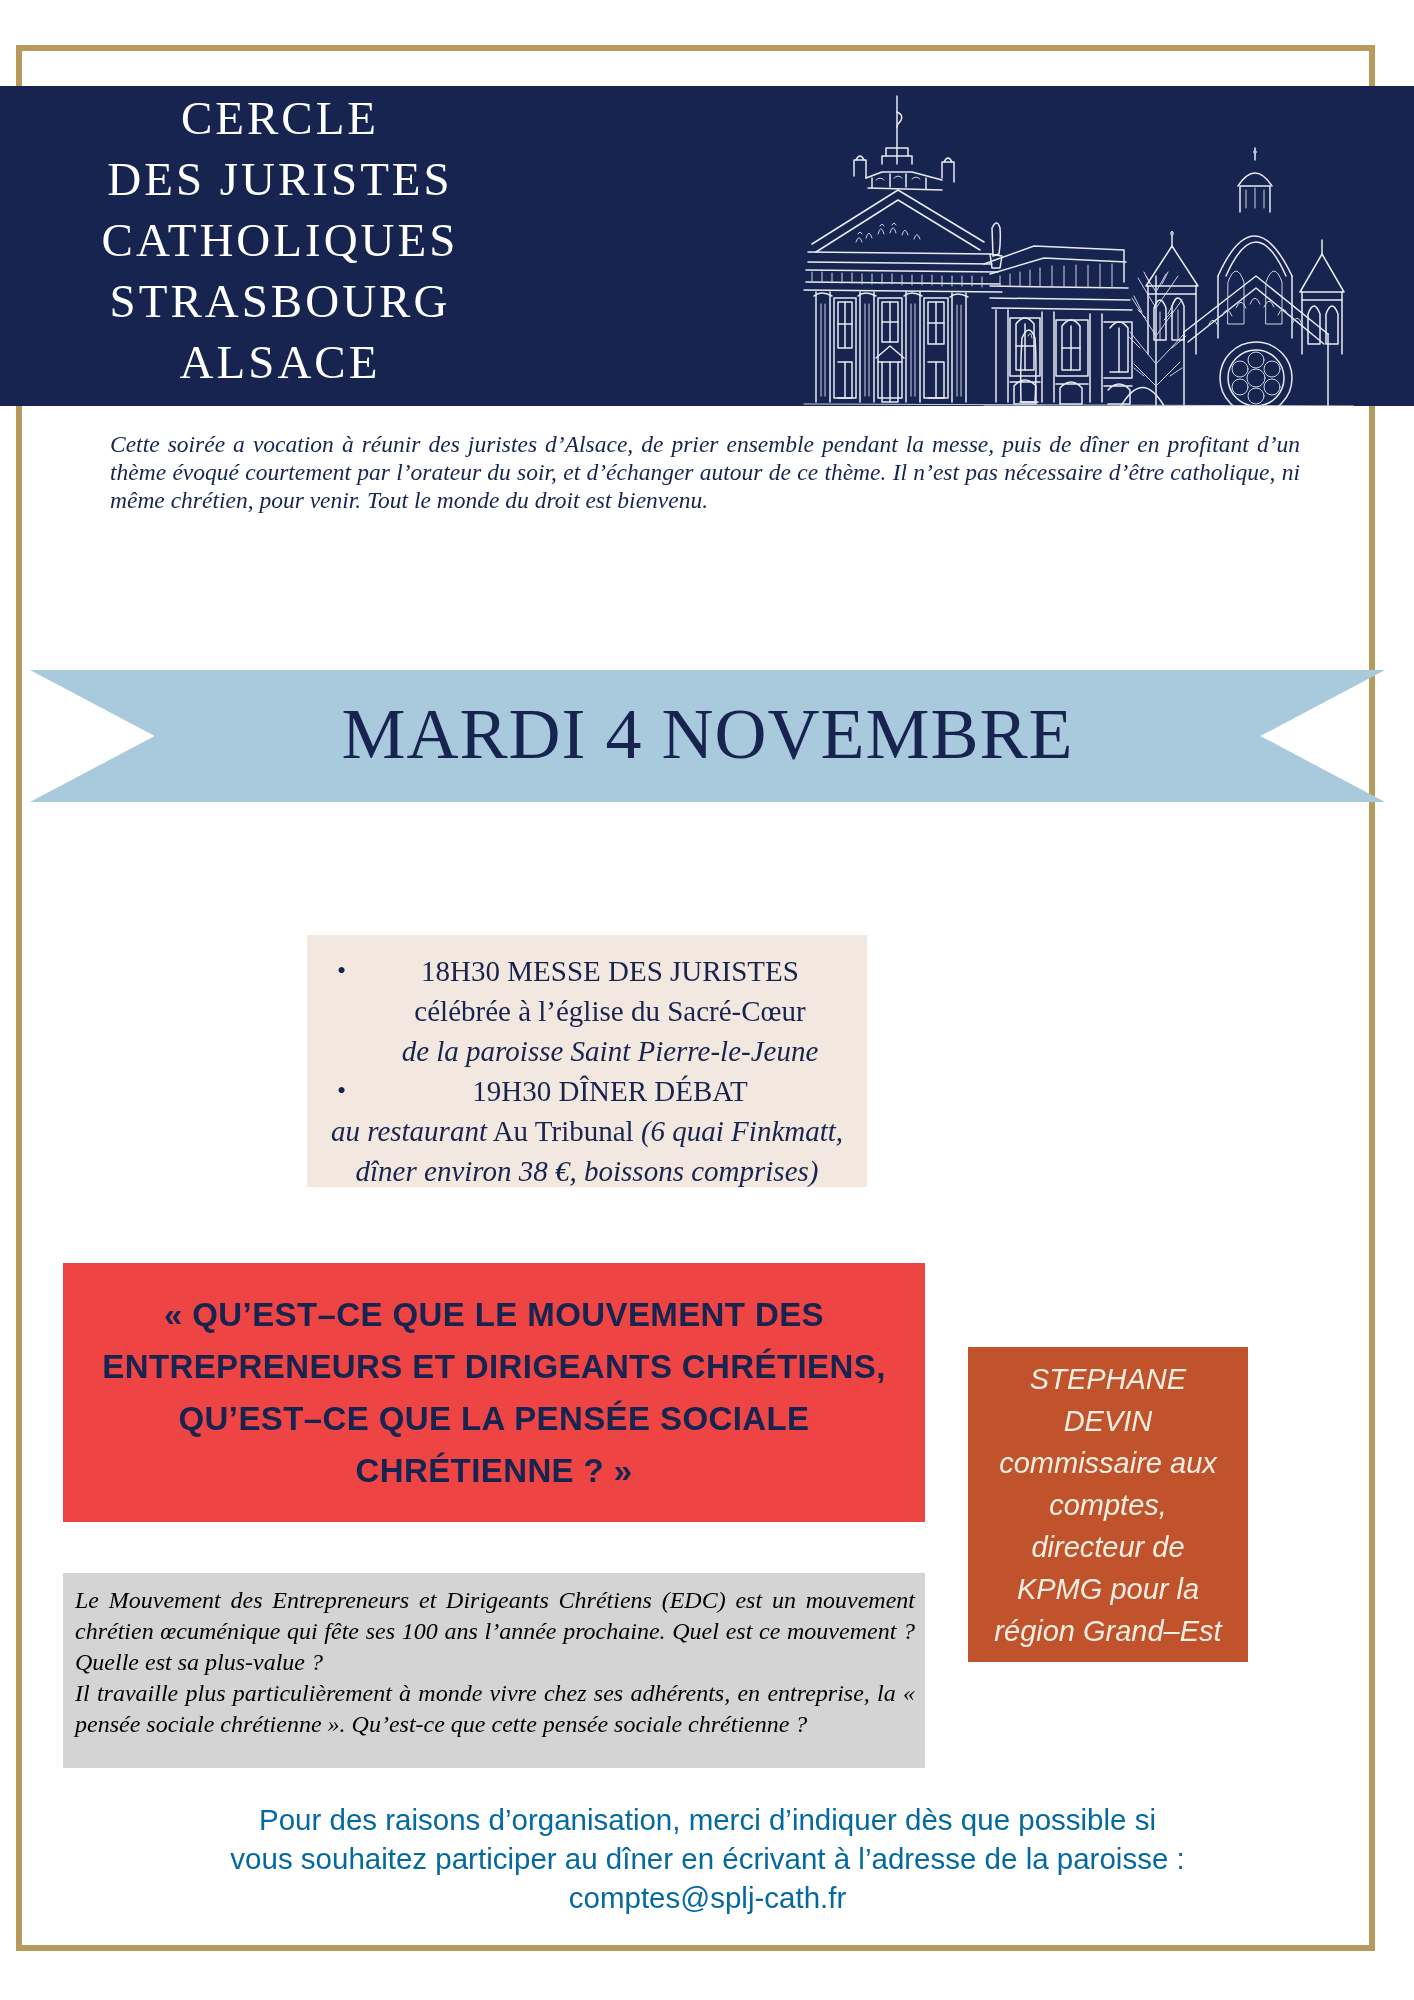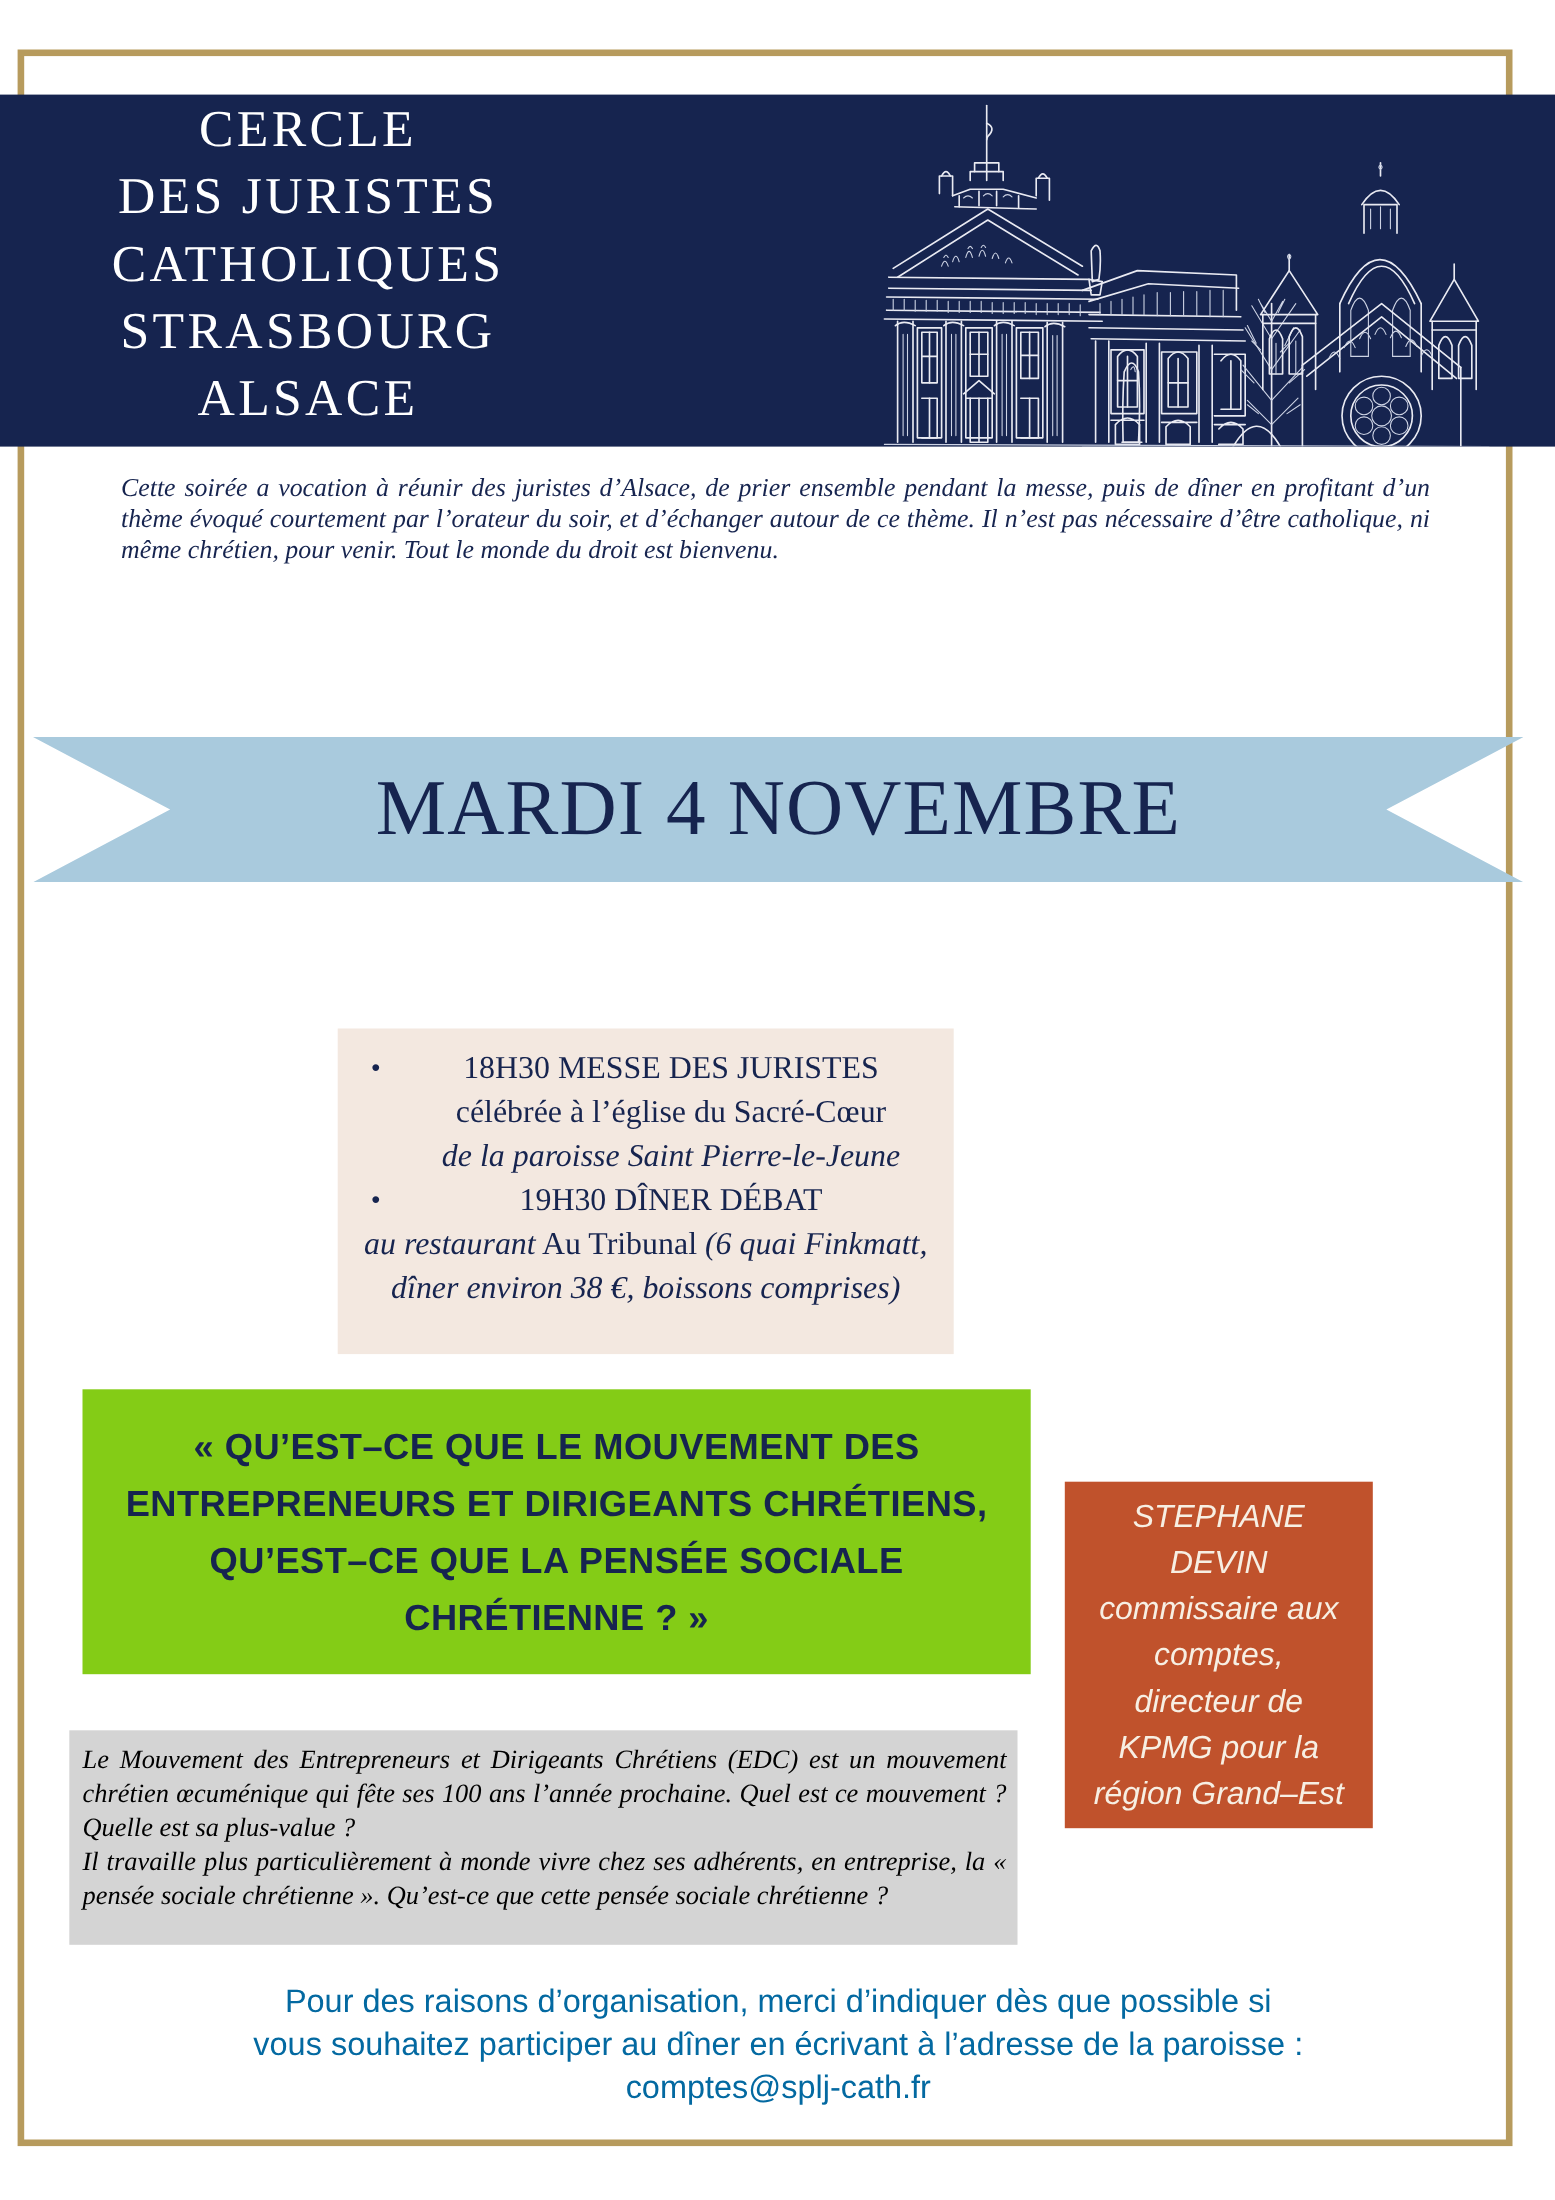--- a/index.html
+++ b/index.html
@@ -104,21 +104,21 @@
     padding-bottom: 4px;
     box-sizing: border-box;
   }
 
   
   .programme {
     position: absolute;
     left: 307px;
     top: 935px;
     width: 560px;
-    height: 296px;
+    height: 252px;
     background: #f3e8e0;
     z-index: 3;
     box-sizing: border-box;
     padding: 16px 10px 10px 10px;
   }
   .programme ul {
     margin: 0;
     padding: 0 0 0 46px;
     list-style: none;
   }
@@ -145,28 +145,27 @@
   }
   .ital { font-style: italic; }
 
   
   .quote-box {
     position: absolute;
     left: 63px;
     top: 1263px;
     width: 862px;
     height: 259px;
-    background: #84cc16;
+    background: #ef4444;
     z-index: 3;
     display: flex;
     align-items: center;
     justify-content: center;
     box-sizing: border-box;
     padding: 6px 14px;
-    margin-left: 12px;
   }
   .quote-text {
     color: #16244f;
     font-family: "Liberation Sans", "DejaVu Sans", sans-serif;
     font-weight: bold;
     font-size: 33px;
     line-height: 52px;
     text-align: center;
     letter-spacing: 0.4px;
   }

